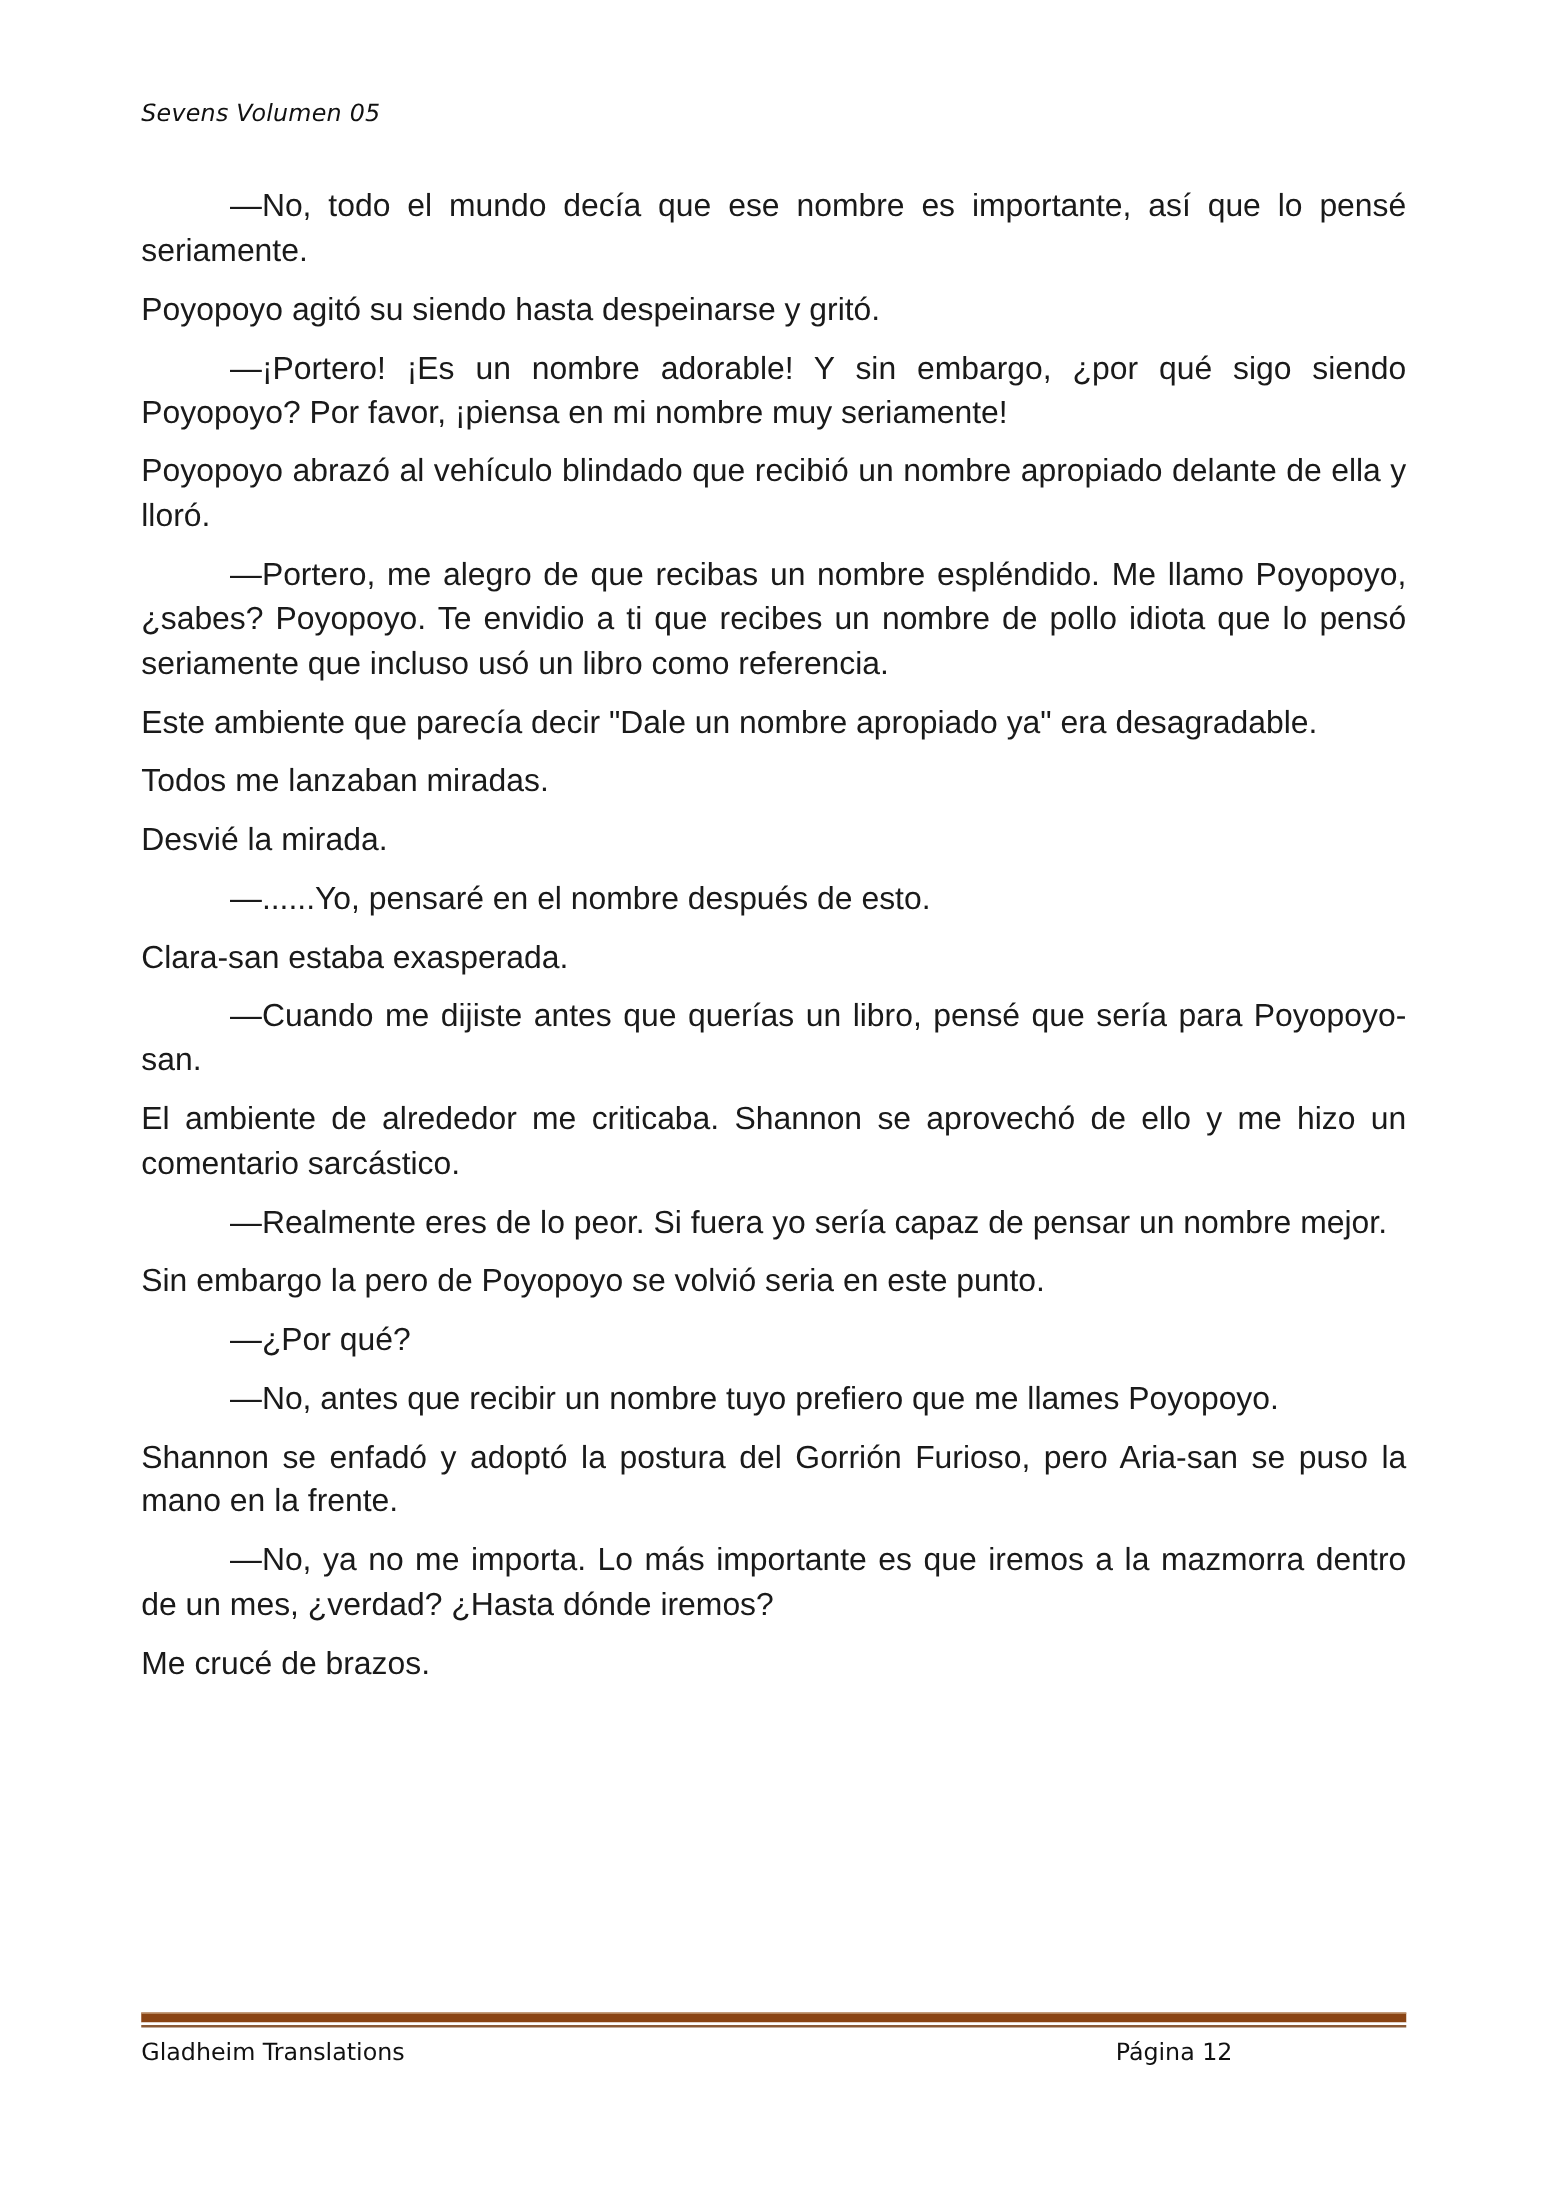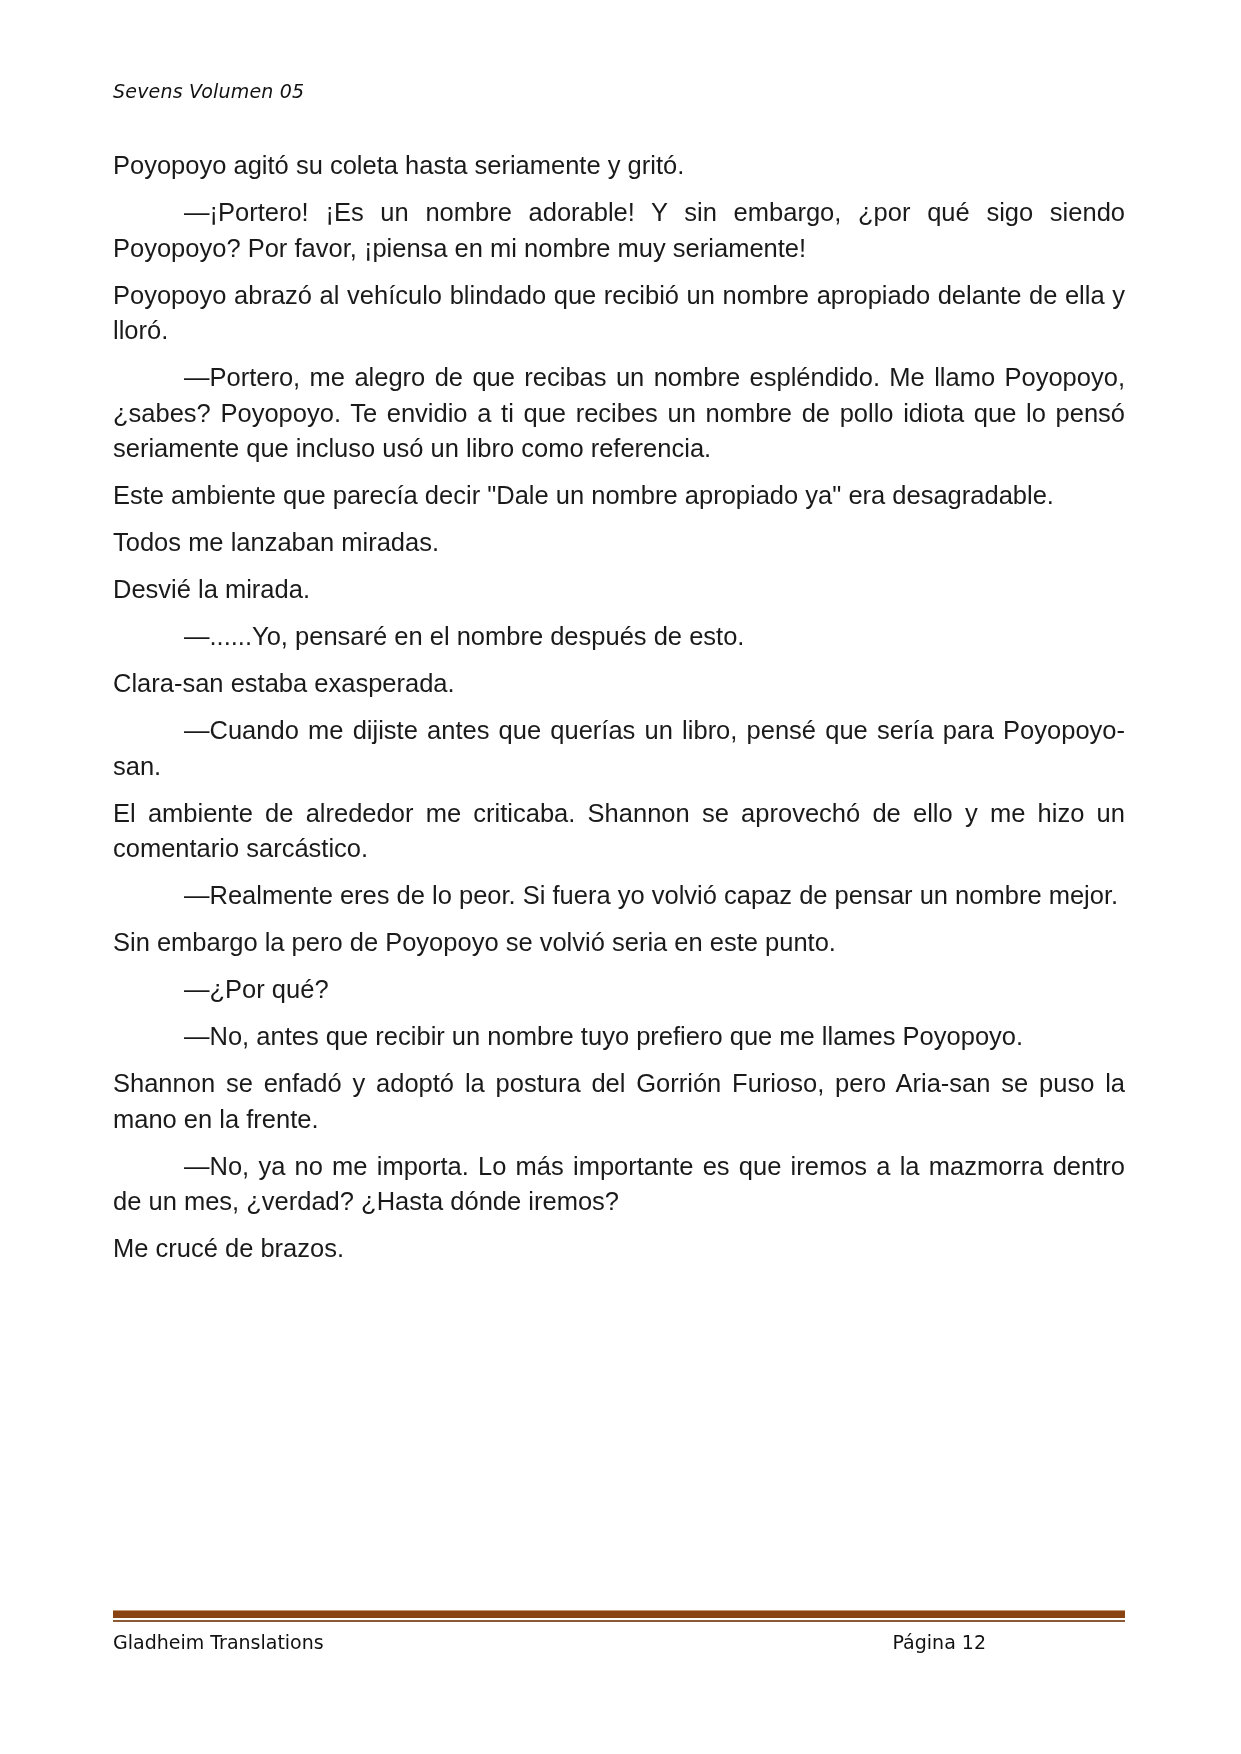--- a/index.html
+++ b/index.html
@@ -33,32 +33,33 @@
   .footer-left { left: 113px; }
   .footer-right { right: 116px; }
 </style>
 </head>
 <body>
 
 <div class="page">
   <div class="running-header">Sevens Volumen 05</div>
 
   <div class="body-text">
-    <p class="narration">Poyopoyo agitó su coleta hasta seriamente y gritó.</p>
+    <p class="dialogue">—No, todo el mundo decía que ese nombre es importante, así que lo pensé seriamente.</p>
+    <p class="narration">Poyopoyo agitó su siendo hasta despeinarse y gritó.</p>
     <p class="dialogue">—¡Portero! ¡Es un nombre adorable! Y sin embargo, ¿por qué sigo siendo Poyopoyo? Por favor, ¡piensa en mi nombre muy seriamente!</p>
     <p class="narration">Poyopoyo abrazó al vehículo blindado que recibió un nombre apropiado delante de ella y lloró.</p>
     <p class="dialogue">—Portero, me alegro de que recibas un nombre espléndido. Me llamo Poyopoyo, ¿sabes? Poyopoyo. Te envidio a ti que recibes un nombre de pollo idiota que lo pensó seriamente que incluso usó un libro como referencia.</p>
     <p class="narration">Este ambiente que parecía decir "Dale un nombre apropiado ya" era desagradable.</p>
     <p class="narration">Todos me lanzaban miradas.</p>
     <p class="narration">Desvié la mirada.</p>
     <p class="dialogue">—......Yo, pensaré en el nombre después de esto.</p>
     <p class="narration">Clara-san estaba exasperada.</p>
     <p class="dialogue">—Cuando me dijiste antes que querías un libro, pensé que sería para Poyopoyo-san.</p>
     <p class="narration">El ambiente de alrededor me criticaba. Shannon se aprovechó de ello y me hizo un comentario sarcástico.</p>
-    <p class="dialogue">—Realmente eres de lo peor. Si fuera yo volvió capaz de pensar un nombre mejor.</p>
+    <p class="dialogue">—Realmente eres de lo peor. Si fuera yo sería capaz de pensar un nombre mejor.</p>
     <p class="narration">Sin embargo la pero de Poyopoyo se volvió seria en este punto.</p>
     <p class="dialogue">—¿Por qué?</p>
     <p class="dialogue">—No, antes que recibir un nombre tuyo prefiero que me llames Poyopoyo.</p>
     <p class="narration">Shannon se enfadó y adoptó la postura del Gorrión Furioso, pero Aria-san se puso la mano en la frente.</p>
     <p class="dialogue">—No, ya no me importa. Lo más importante es que iremos a la mazmorra dentro de un mes, ¿verdad? ¿Hasta dónde iremos?</p>
     <p class="narration">Me crucé de brazos.</p>
   </div>
 
   <div class="footer-rule">
     <div class="thick"></div>

